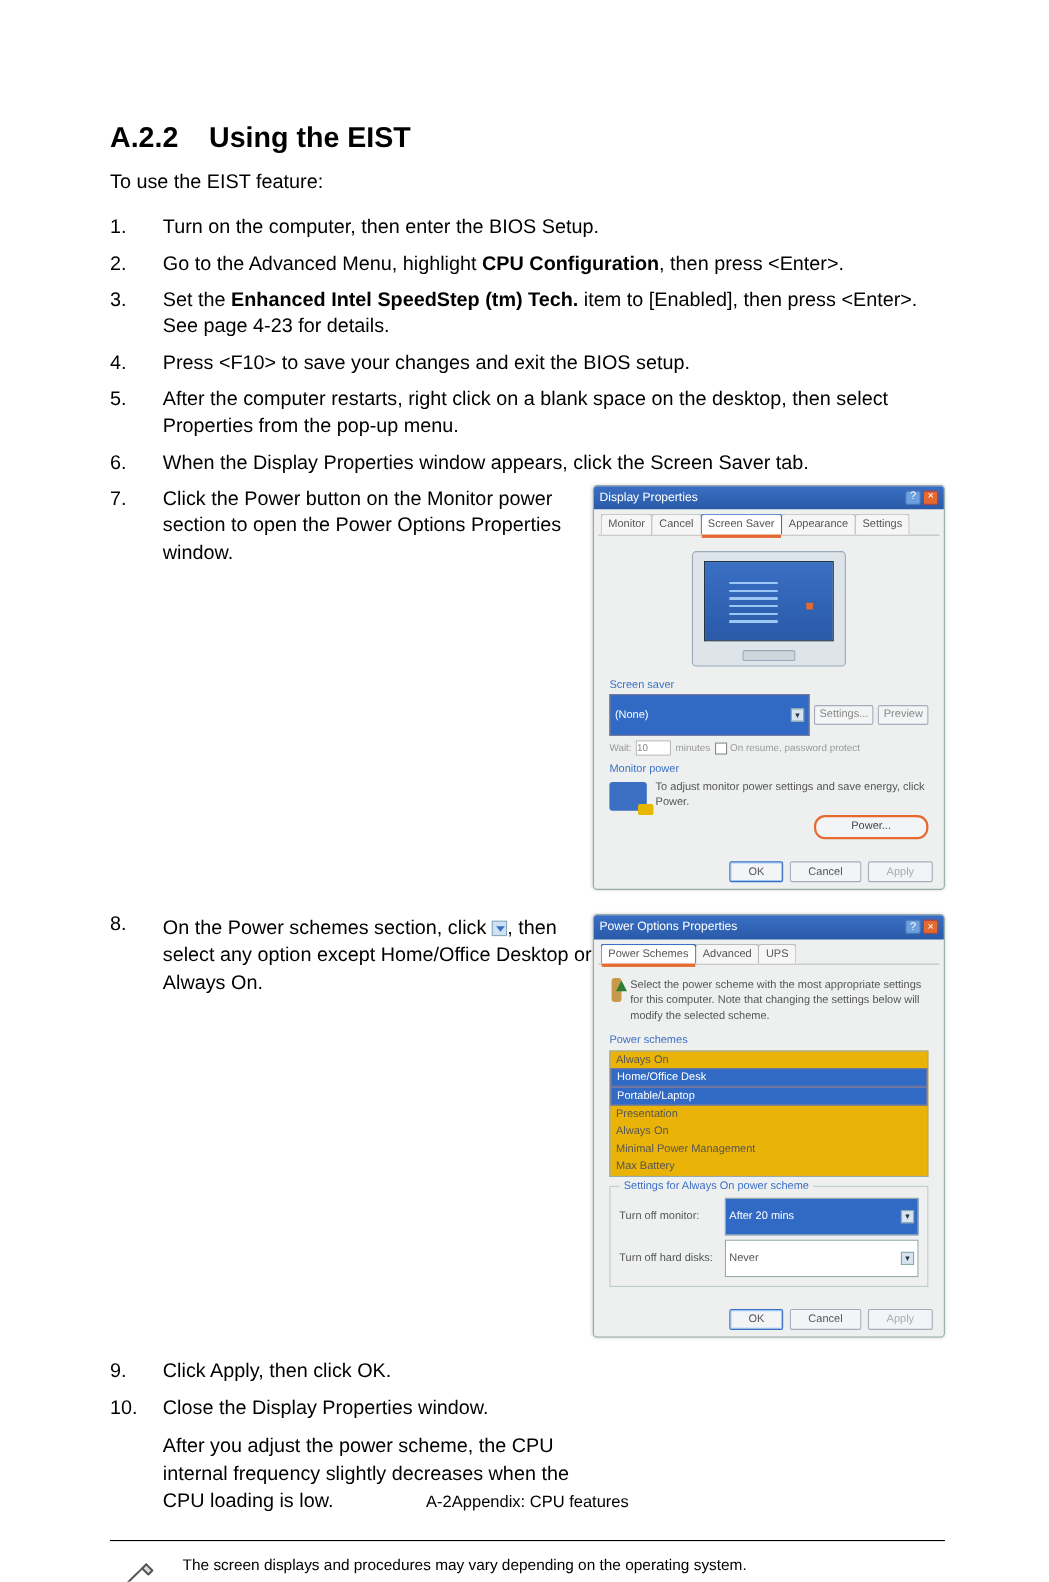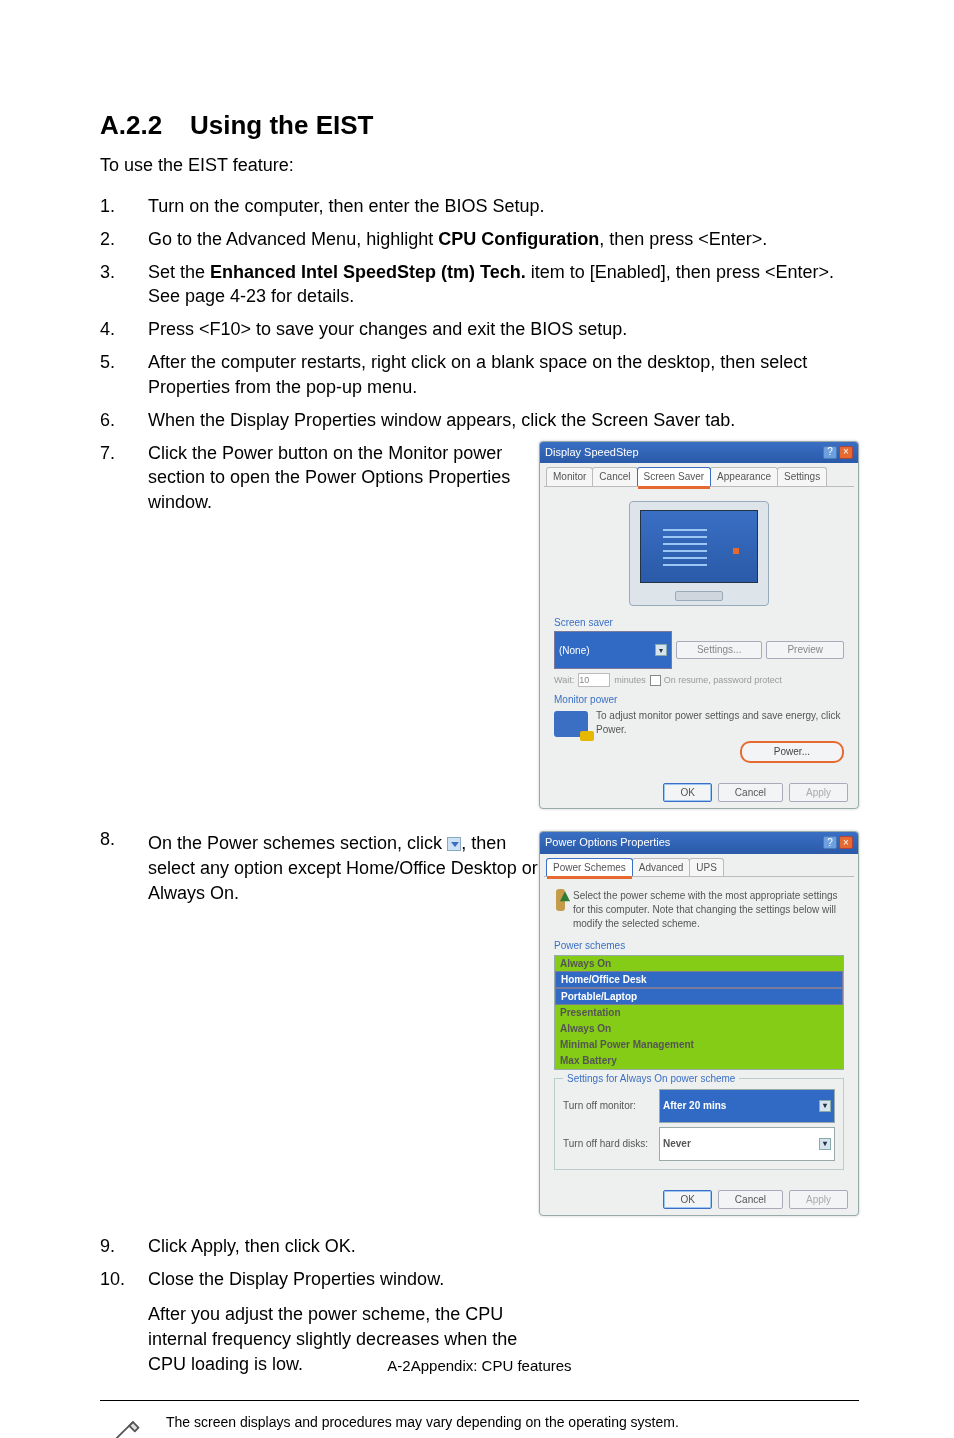--- a/index.html
+++ b/index.html
@@ -30,48 +30,48 @@
   .monitor .screen { position: absolute; top: 8px; left: 10px; right: 10px; bottom: 22px; background: linear-gradient(#3a6fc4,#2a5aa8); border: 1px solid #234; }
   .monitor .lines { position: absolute; top: 18px; left: 22px; right: 50px; height: 40px;
     background: repeating-linear-gradient(#9cc7f5 0 2px, transparent 2px 7px); }
   .monitor .dot { position: absolute; right: 18px; bottom: 28px; width: 6px; height: 6px; background: #e66a2f; }
   .monitor .stand { position: absolute; left: 45px; right: 45px; bottom: 4px; height: 10px; background: #cfd6dd; border: 1px solid #9ab; border-radius: 2px; }
   .lbl-blue { color: #3a6fc4; font-size: 10px; margin: 2px 0; }
   .field-row { display: flex; align-items: center; gap: 4px; margin-bottom: 4px; }
   .sel { flex: 1; height: 17px; background: #316ac5; color: #fff; padding: 18px 4px; display: flex; align-items: center; justify-content: space-between; border: 1px solid #7a7a9a; }
   .sel .dd { width: 12px; height: 12px; background: #d8e3f0; border: 1px solid #8aa; display: inline-flex; align-items: center; justify-content: center; color: #234; font-size: 8px; }
   .btns-r { display: flex; gap: 4px; }
-  .mini-btn { padding: 1px 20px; border: 1px solid #aab; background: #f3f4f6; border-radius: 2px; font-size: 10px; color: #888; }
+  .mini-btn { padding: 1px 4px; border: 1px solid #aab; background: #f3f4f6; border-radius: 2px; font-size: 10px; color: #888; }
   .sub-row { display: flex; gap: 4px; margin-bottom: 6px; }
   .sub-row input { width: 32px; height: 14px; border: 1px solid #bbb; background: #fff; font-size: 9px; color: #888; }
   .sub-row .chk { width: 11px; height: 11px; border: 1px solid #888; background: #fff; display: inline-block; }
   .sub-row .gray { color: #999; font-size: 9px; display: inline-flex; align-items: center; gap: 3px; }
   .mon-pwr { margin-top: 6px; }
   .mon-pwr-body { display: flex; gap: 8px; align-items: flex-start; margin-top: 2px; }
   .mon-pwr-body .icon { width: 34px; height: 26px; background: #3a6fc4; border-radius: 3px; position: relative; margin-top: 2px; }
   .mon-pwr-body .icon::after { content: ""; position: absolute; right: -6px; bottom: -4px; width: 14px; height: 10px; background: #e6b800; border-radius: 2px; }
   .pwr-btn-wrap { text-align: right; margin-top: 4px; }
   .pwr-btn { display: inline-block; padding: 2px 32px; border: 2px solid #e66a2f; border-radius: 10px; font-size: 10px; color: #444; background: #f3f4f6; }
   .dlg-btns { display: flex; justify-content: flex-end; gap: 6px; padding: 6px 10px; }
   .dlg-btns .b { padding: 2px 16px; border: 1px solid #aab; background: #f3f4f6; border-radius: 2px; font-size: 10px; }
   .dlg-btns .b.def { border: 1px solid #3a6fc4; box-shadow: 0 0 0 1px #9cc7f5 inset; }
   .dlg-btns .b.dis { color: #aaa; }
   .schemes-info { display: flex; gap: 8px; align-items: flex-start; padding: 4px 2px 6px; }
   .schemes-info .ico { width: 22px; height: 22px; position: relative; }
   .schemes-info .ico::before { content: ""; position: absolute; inset: 0; background: #c59a4a; border-radius: 3px; }
   .schemes-info .ico::after { content: ""; position: absolute; left: 4px; top: 2px; width: 10px; height: 14px; background: #2e7d32; clip-path: polygon(50% 0,100% 70%,0 70%); }
-  .schemes-select { border: 1px solid #9aa; background: #84cc16; font-weight: bold; }
+  .schemes-select { border: 1px solid #9aa; background: #eab308; }
   .schemes-select .opt { padding: 1px 5px; font-size: 10px; }
   .schemes-select .opt.sel { background: #316ac5; color: #fff; }
   .group-box { border: 1px solid #bcc; margin-top: 8px; padding: 6px 8px 8px; position: relative; }
   .group-box .cap { position: absolute; top: -7px; left: 8px; background: #eef0f0; padding: 0 4px; font-size: 10px; color: #3a6fc4; }
   .kv { display: flex; align-items: center; gap: 6px; margin-top: 4px; }
   .kv .k { width: 90px; font-size: 10px; }
   .kv .v { flex: 1; }
-  .dd-box { border: 1px solid #9aa; background: #fff; height: 16px; display: flex; align-items: center; justify-content: space-between; padding: 16px 3px; font-size: 10px; font-weight: bold; }
+  .dd-box { border: 1px solid #9aa; background: #fff; height: 16px; display: flex; align-items: center; justify-content: space-between; padding: 16px 3px; font-size: 10px; }
   .dd-box.hl { background: #316ac5; color: #fff; }
   .dd-box .ar { width: 12px; height: 12px; background: #d8e3f0; border: 1px solid #8aa; display: inline-flex; align-items: center; justify-content: center; font-size: 8px; color: #234; }
   .note-block { display: flex; gap: 22px; border-top: 1px solid #000; border-bottom: 1px solid #000; padding: 12px 0 14px; margin-top: 24px; align-items: flex-start; }
   .note-block .pen { width: 44px; height: 44px; flex: 0 0 44px; }
   .note-block .pen svg { width: 100%; height: 100%; }
   .note-block .txt { font-size: 14px; line-height: 1.35; }
   .dd-arrow { display: inline-block; width: 14px; height: 14px; background: #cfe1f5; border: 1px solid #8ab; vertical-align: -2px; position: relative; }
   .dd-arrow::after { content: ""; position: absolute; left: 3px; top: 4px; border-left: 4px solid transparent; border-right: 4px solid transparent; border-top: 5px solid #3a6fc4; }
   .footer { position: absolute; bottom: 64px; left: 100px; right: 95px; display: flex; justify-content: center; font-size: 15px; }
   b { font-weight: bold; }
@@ -114,21 +114,21 @@
       </li>
 
     <li>
       <span class="n">7.</span>
       <div class="t row7">
         <div class="col-text">Click the Power button on the Monitor power section to open the Power Options Properties window.</div>
         <div class="col-img">
 
           <div class="winbox">
             <div class="titlebar">
-              <span>Display SpeedStep</span>
+              <span>Display Properties</span>
               <span class="ctl">
                 <span class="h">?</span>
                 <span>×</span>
               </span>
             </div>
             <div class="tabs">
               <span>Monitor</span>
               <span>Cancel</span>
               <span class="active">Screen Saver</span>
               <span>Appearance</span>

